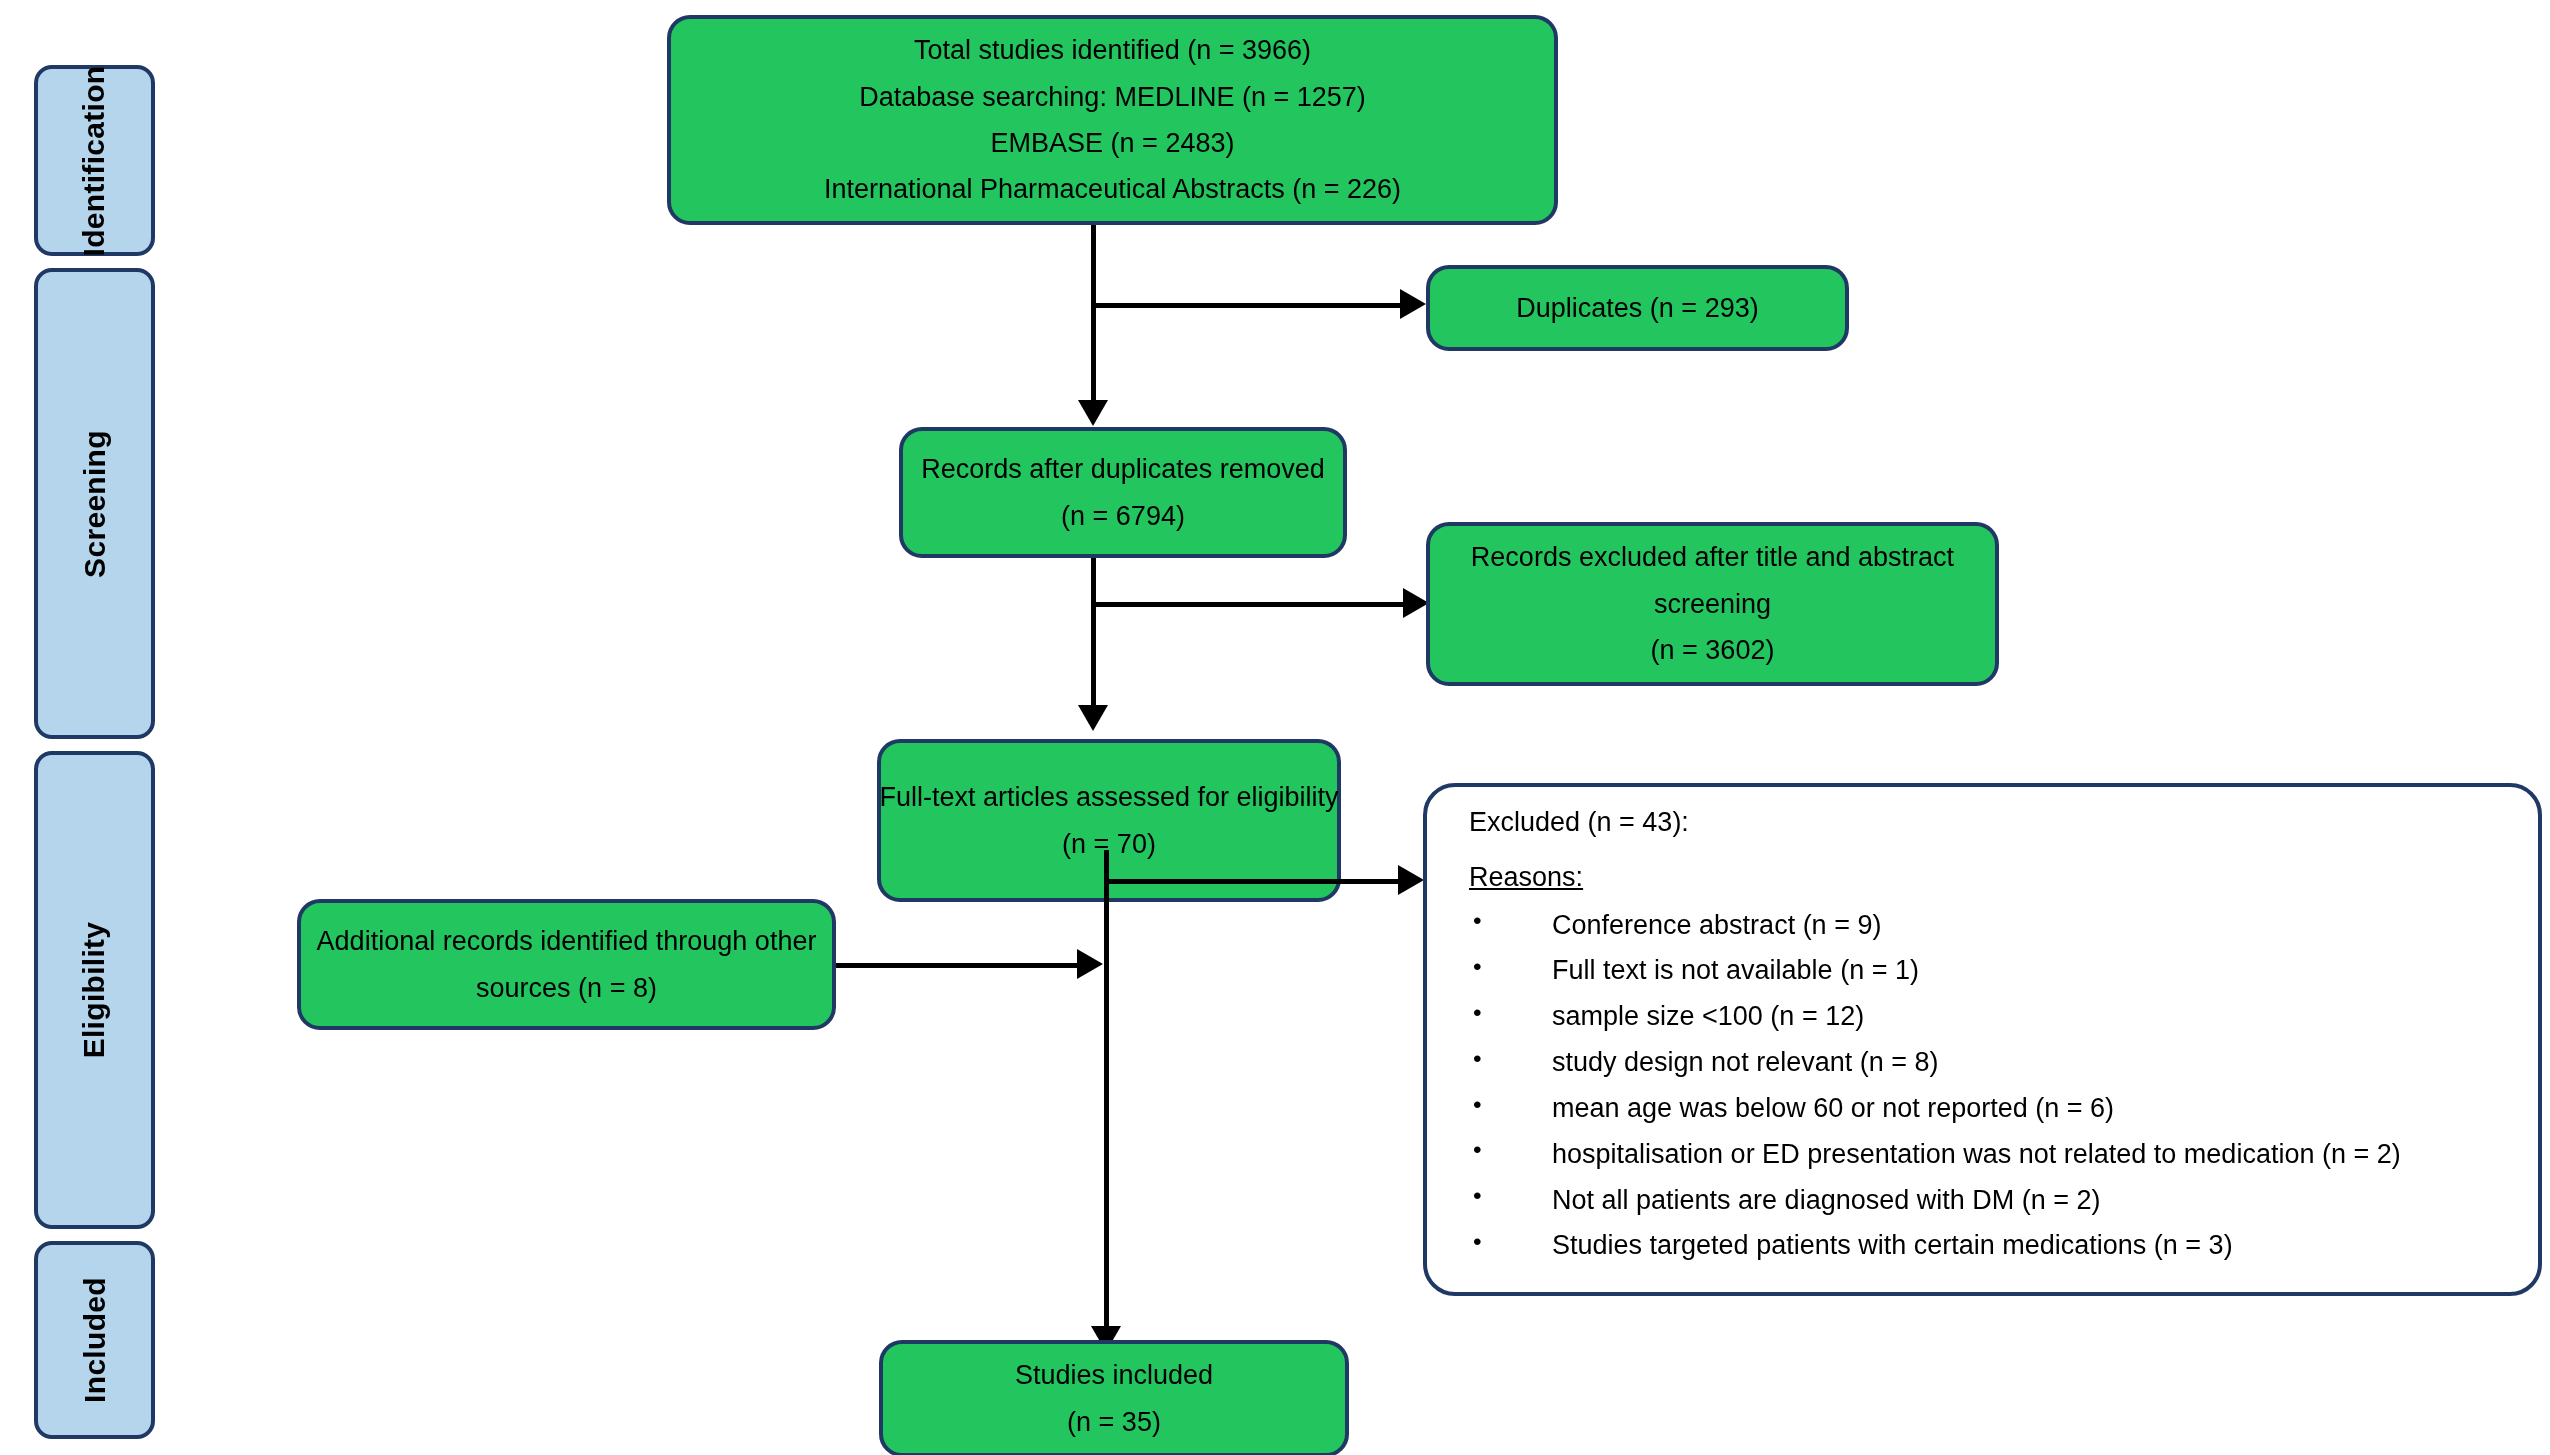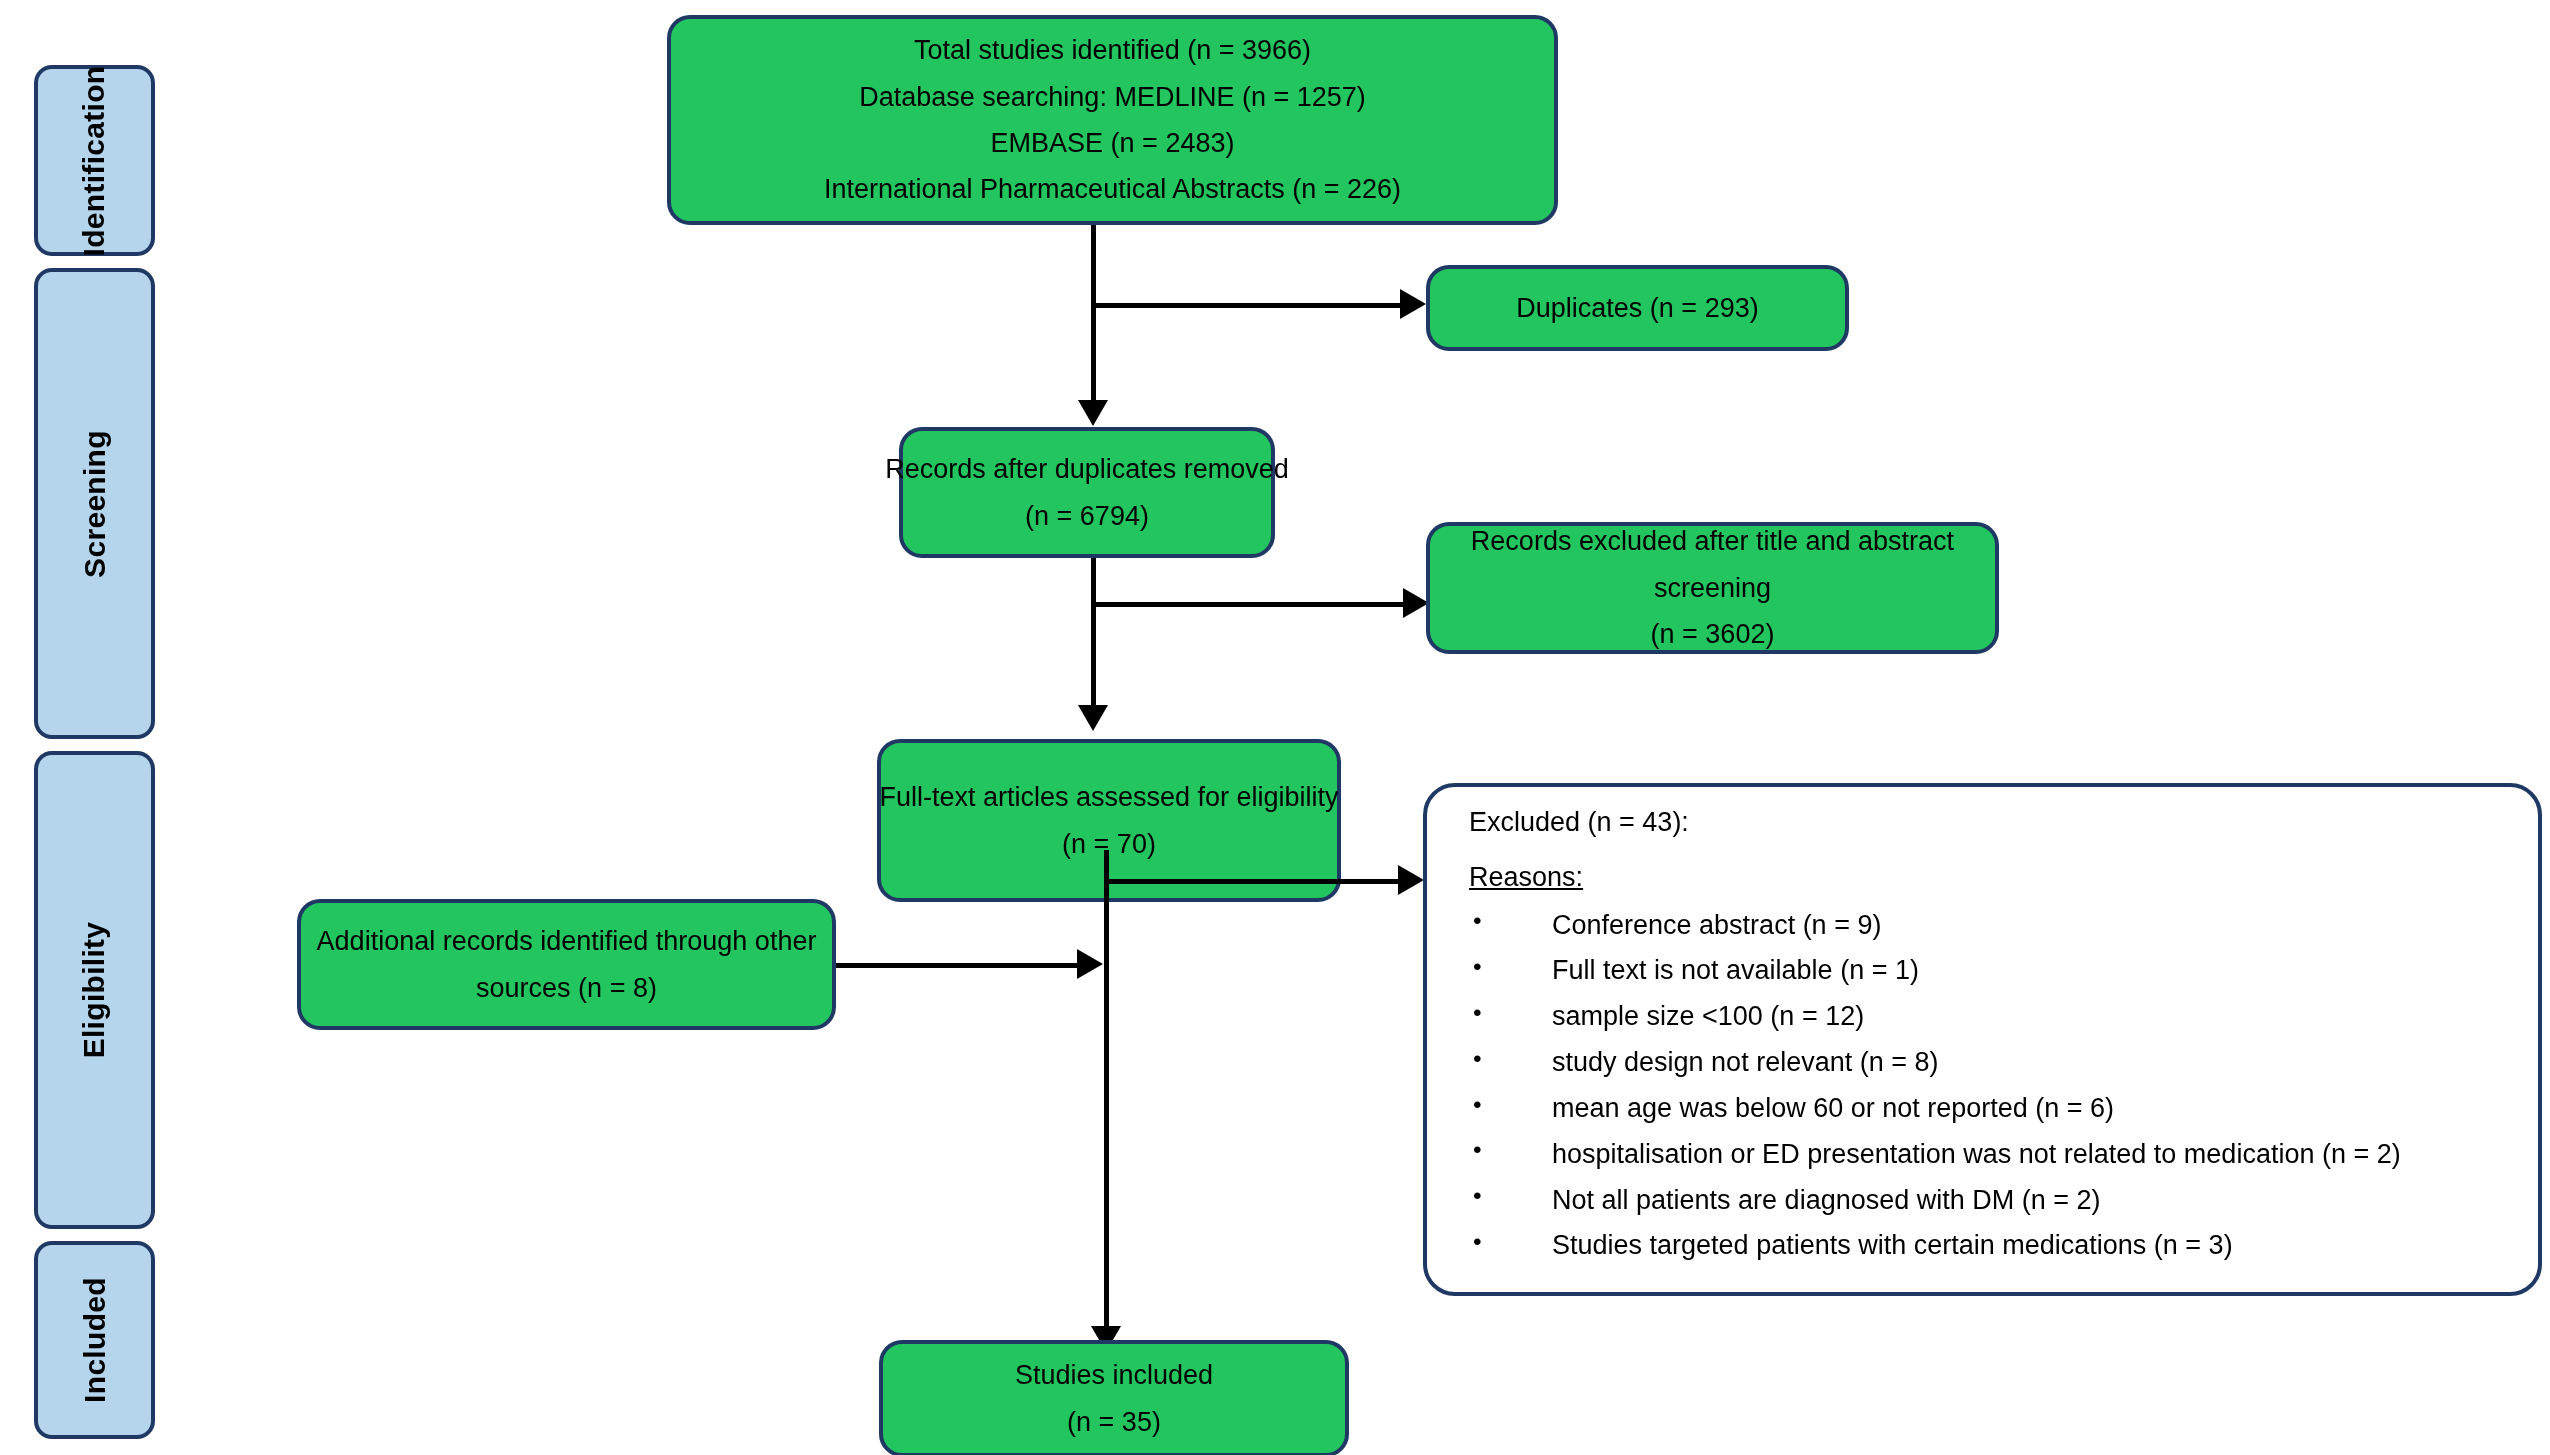--- a/index.html
+++ b/index.html
@@ -145,32 +145,32 @@
   <div class="conn vline" style="left:1091px; top:225px; height:176px;"></div>
   <div class="arrow-down" style="left:1078px; top:400px;"></div>
 
   <div class="conn hline" style="left:1091px; top:303px; width:313px;"></div>
   <div class="arrow-right" style="left:1400px; top:289px;"></div>
 
   <div class="node" style="left:1426px; top:265px; width:423px; height:86px;">
     <span class="ln">Duplicates (n = 293)</span>
   </div>
 
-  <div class="node" style="left:899px; top:427px; width:376px; height:131px;">
+  <div class="node" style="left:899px; top:427px; width:448px; height:131px;">
     <span class="ln">Records after duplicates removed</span>
     <span class="ln">(n = 6794)</span>
   </div>
 
   <div class="conn vline" style="left:1091px; top:558px; height:149px;"></div>
   <div class="arrow-down" style="left:1078px; top:705px;"></div>
 
   <div class="conn hline" style="left:1091px; top:602px; width:321px;"></div>
   <div class="arrow-right" style="left:1403px; top:588px;"></div>
 
-  <div class="node" style="left:1426px; top:522px; width:573px; height:132px;">
+  <div class="node" style="left:1426px; top:522px; width:573px; height:164px;">
     <span class="ln">Records excluded after title and abstract</span>
     <span class="ln">screening</span>
     <span class="ln">(n = 3602)</span>
   </div>
 
   <div class="node" style="left:877px; top:739px; width:464px; height:163px;">
     <span class="ln">Full-text articles assessed for eligibility</span>
     <span class="ln">(n = 70)</span>
   </div>
 

